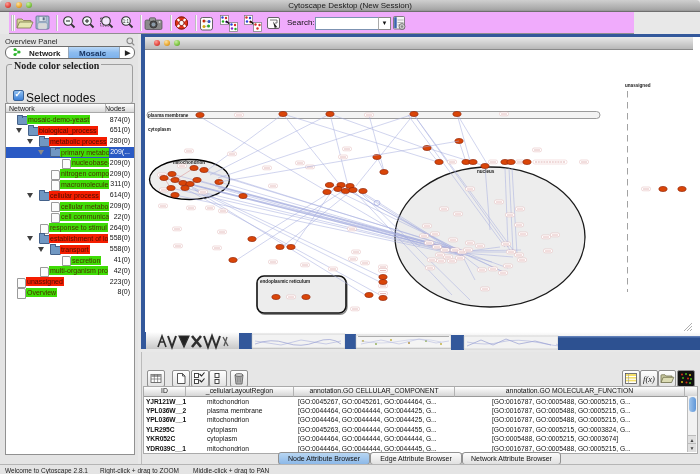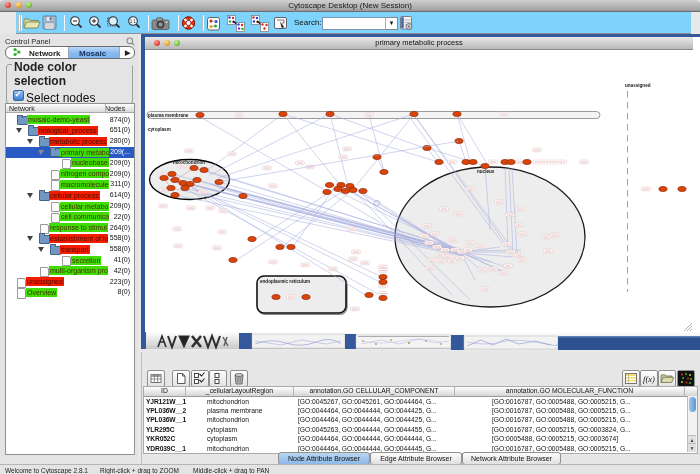--- a/index.html
+++ b/index.html
@@ -6,40 +6,40 @@
  font-family:"Liberation Sans",sans-serif;background:#e8e8e8;}
 .abs{position:absolute;}
 
 #titlebar{left:0;top:0;width:700px;height:11px;
  background:linear-gradient(#cfcfcf,#a7a7a7 85%,#949494);
  border-bottom:1px solid #6f6f6f;border-radius:4px 4px 0 0;}
 #titlebar .tl{position:absolute;top:2px;width:6px;height:6px;border-radius:50%;}
 #title-text{position:absolute;left:0;right:0;top:1px;text-align:center;
  font-size:8px;color:#1a1a1a;}
 
-#toolbar{left:16px;top:12px;width:675px;height:21px;background:#7dd3fc;
+#toolbar{left:9px;top:12px;width:625px;height:21px;background:#f0abfc;
  border-bottom:1px solid #8f8f8f;}
 .sep{position:absolute;top:3px;height:16px;width:1px;background:#bdbdbd;border-right:1px solid #f8f8f8;}
 #searchlbl{position:absolute;left:278px;top:6px;font-size:8px;color:#111;}
 #searchbox{position:absolute;left:306px;top:5px;width:63px;height:11px;background:#fff;
  border:1px solid #7d93b2;}
 #searcharrow{position:absolute;left:369px;top:5px;width:11px;height:11px;background:#fff;
  border:1px solid #888;border-left:1px solid #aaa;font-size:6px;color:#111;text-align:center;line-height:11px;}
 
 #cpanel{left:0;top:34px;width:138px;height:432px;background:#e4e4e4;}
 #cp-title{position:absolute;left:5px;top:3px;font-size:7.5px;color:#2a2a2a;}
 #cp-tabs{position:absolute;left:5px;top:12px;width:128px;height:11px;background:#fff;
  border:1px solid #6e6e6e;border-radius:6px;overflow:hidden;}
 #tab-mosaic{position:absolute;left:62px;top:0;width:50px;height:11px;
  background:linear-gradient(#b9d7f6,#8cbcf0 50%,#7db2ec);border-left:1px solid #97a8bb;border-right:1px solid #97a8bb;}
 #cp-tabs .t{position:absolute;top:1.5px;font-size:8px;font-weight:bold;color:#222;}
 #cp-group{position:absolute;left:6px;top:30px;width:125px;height:38px;
  border:1px solid #9f9f9f;border-radius:3px;}
 #cp-group-lbl{position:absolute;left:5px;top:-5px;background:#e4e4e4;padding:0 2px;
- font-size:12px;font-weight:bold;color:#222;}
+ font-size:10px;font-weight:bold;color:#222;font-family:Liberation Serif, serif;}
 #dropdown{position:absolute;left:7px;top:9px;width:110px;height:12px;background:linear-gradient(#fff,#e8e8e8);
  border:1px solid #8e8e8e;border-radius:4px;}
 #dropdown span{position:absolute;left:7px;top:2px;font-size:7.5px;color:#111;}
 #dd-btn{position:absolute;right:0px;top:0px;width:11px;height:12px;border-radius:0 4px 4px 0;
  background:linear-gradient(#b3d2f3,#7aacea 50%,#6aa2e8);border-left:1px solid #8e8e8e;}
 #checkbox{position:absolute;left:13px;top:56px;width:9px;height:9px;border-radius:2px;
  background:linear-gradient(#8fc0f2,#3c80d8);border:1px solid #3a6398;}
 #checkbox:after{content:"✓";position:absolute;left:0.5px;top:-2px;font-size:9px;color:#fff;font-weight:bold;}
 #cb-lbl{position:absolute;left:26px;top:57px;font-size:12px;color:#111;text-align:center;}
 #treepane{position:absolute;left:5px;top:69px;width:128px;height:350px;background:#fff;
@@ -222,21 +222,21 @@
    <circle cx="9" cy="10.5" r="3" fill="#cfcfcf" stroke="#555" stroke-width="0.7"></circle>
    <circle cx="9" cy="10.5" r="1.2" fill="#888"></circle>
   </g>
  </svg>
  <span id="searchlbl">Search:</span>
  <div id="searchbox"></div>
  <div id="searcharrow">▼</div>
 </div>
 
 <div class="abs" id="cpanel">
- <div id="cp-title">Control Panel</div>
+ <div id="cp-title">Overview Panel</div>
     <svg style="position:absolute;left:126px;top:3px;" width="9" height="9" viewBox="0 0 9 9">
       <circle cx="3.8" cy="3.8" r="2.8" fill="none" stroke="#8a8a8a" stroke-width="1.1"></circle>
       <line x1="6" y1="6" x2="8.3" y2="8.3" stroke="#8a8a8a" stroke-width="1.2"></line>
     </svg>
  <div id="cp-tabs">
    <div id="tab-mosaic"></div>
    <span class="t" style="left:23px;">Network</span>
    <span class="t" style="left:73px;color:#16325e;">Mosaic</span>
    <span class="t" style="left:119px;font-size:7px;top:2px;">▶</span>
  </div>
@@ -352,21 +352,20 @@
         </div>
    </div>
  </div>
 </div>
 
 <div class="abs" id="mainwin">
  <div id="wintitle">
   <div class="tl" style="left:9px;background:radial-gradient(circle at 35% 30%,#ff9d96,#e2453c 60%,#b03028);"></div>
   <div class="tl" style="left:19px;background:radial-gradient(circle at 35% 30%,#ffe3a0,#e9a52c 60%,#b57c1a);"></div>
   <div class="tl" style="left:29px;background:radial-gradient(circle at 35% 30%,#c8f0a0,#7cc240 60%,#538c26);"></div>
-  <span>primary metabolic process</span>
  </div>
  <div id="canvas" style="position:absolute;left:0;top:13px;width:548px;height:282px;background:#fff;overflow:hidden;">
       <svg id="net" style="position:absolute;left:0;top:0;" width="548" height="282" viewBox="145 50 548 282">
 <rect x="147" y="111.5" width="453" height="7" rx="3.5" fill="#f3f3f3" stroke="#909090" stroke-width="0.9"></rect>
 <ellipse cx="189.5" cy="179.5" rx="40" ry="20" fill="#ededed" stroke="#000" stroke-width="1.3"></ellipse>
 <ellipse cx="490" cy="237" rx="95" ry="70" fill="#ededed" stroke="#1a1a1a" stroke-width="1.3"></ellipse>
 <rect x="258" y="277.2" width="89" height="37" rx="7" fill="none" stroke="#8a8a8a" stroke-width="1.4"></rect>
 <rect x="257" y="276" width="89" height="37" rx="7" fill="#ededed" stroke="#111" stroke-width="1.6"></rect>
 <line x1="627.5" y1="91" x2="627.5" y2="292" stroke="#a2a2a2" stroke-width="1" stroke-dasharray="6.5,4.5"></line>
 <line x1="197" y1="115" x2="420" y2="246" stroke="#a6addf" stroke-width="0.65" opacity="0.8"></line>

